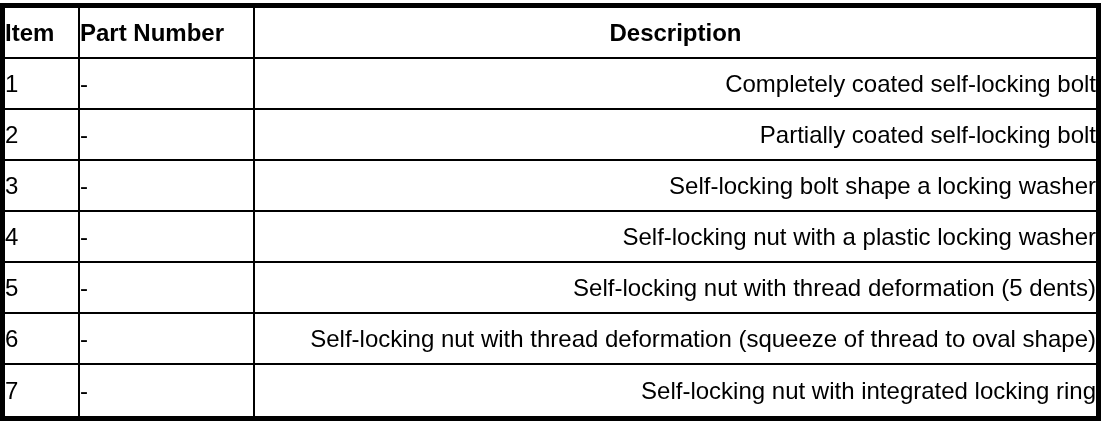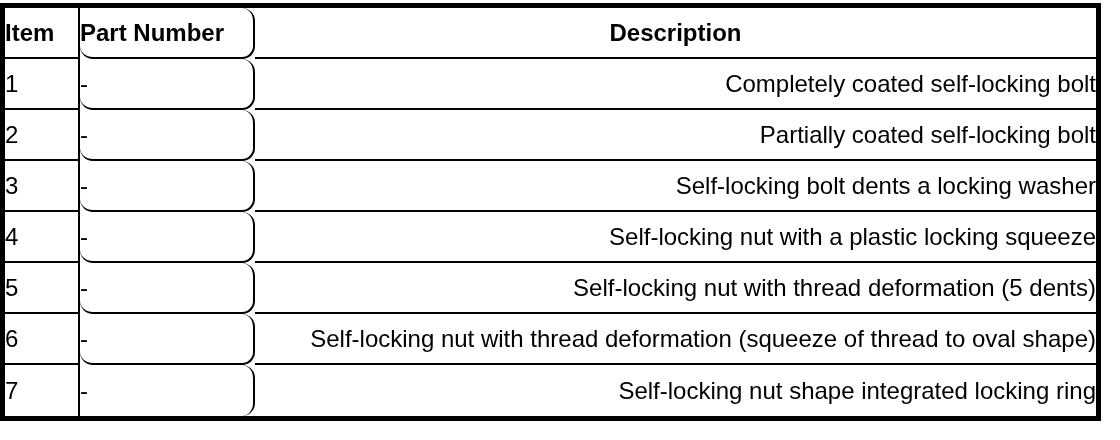--- a/index.html
+++ b/index.html
@@ -35,21 +35,21 @@
     overflow: hidden;
     white-space: nowrap;
     box-sizing: border-box;
   }
   table.doc-table th { font-weight: bold; height: 51px; }
   table.doc-table td { font-weight: normal; height: 51px; }
   .col-item  { width: 75px; }
   .col-part  { width: 175px; }
   .col-desc  { width: 841px; }
   .cell-item { text-align: left; padding-left: 11px; }
-  .cell-part { text-align: left; padding-left: 12px; border-radius: 13px; }
+  .cell-part { text-align: left; padding-left: 12px; }
   .cell-desc { text-align: right; padding-left: 20px; }
   th.cell-desc { text-align: center; padding-left: 0; }
   table.doc-table th:last-child,
   table.doc-table td:last-child { border-right: none; }
   table.doc-table tr:last-child td { border-bottom: none; }
 </style>
 </head>
 <body>
 
 <div class="table-wrap">
@@ -73,37 +73,37 @@
         <td class="cell-desc">Completely coated self-locking bolt</td>
       </tr>
       <tr>
         <td class="cell-item">2</td>
         <td class="cell-part">-</td>
         <td class="cell-desc">Partially coated self-locking bolt</td>
       </tr>
       <tr>
         <td class="cell-item">3</td>
         <td class="cell-part">-</td>
-        <td class="cell-desc">Self-locking bolt dents a locking washer</td>
+        <td class="cell-desc">Self-locking bolt shape a locking washer</td>
       </tr>
       <tr>
         <td class="cell-item">4</td>
         <td class="cell-part">-</td>
-        <td class="cell-desc">Self-locking nut with a plastic locking squeeze</td>
+        <td class="cell-desc">Self-locking nut with a plastic locking washer</td>
       </tr>
       <tr>
         <td class="cell-item">5</td>
         <td class="cell-part">-</td>
         <td class="cell-desc">Self-locking nut with thread deformation (5 dents)</td>
       </tr>
       <tr>
         <td class="cell-item">6</td>
         <td class="cell-part">-</td>
         <td class="cell-desc">Self-locking nut with thread deformation (squeeze of thread to oval shape)</td>
       </tr>
       <tr>
         <td class="cell-item">7</td>
         <td class="cell-part">-</td>
-        <td class="cell-desc">Self-locking nut shape integrated locking ring</td>
+        <td class="cell-desc">Self-locking nut with integrated locking ring</td>
       </tr>
     </tbody>
   </table>
 </div>
 
 </body></html>

